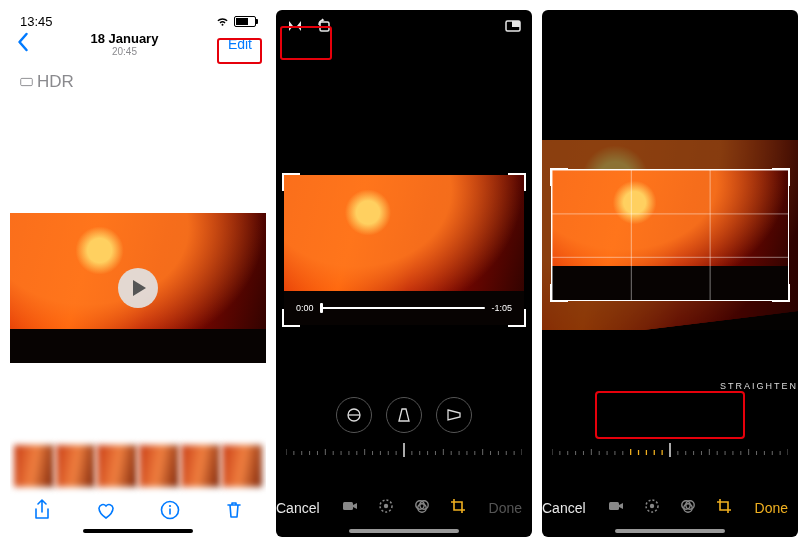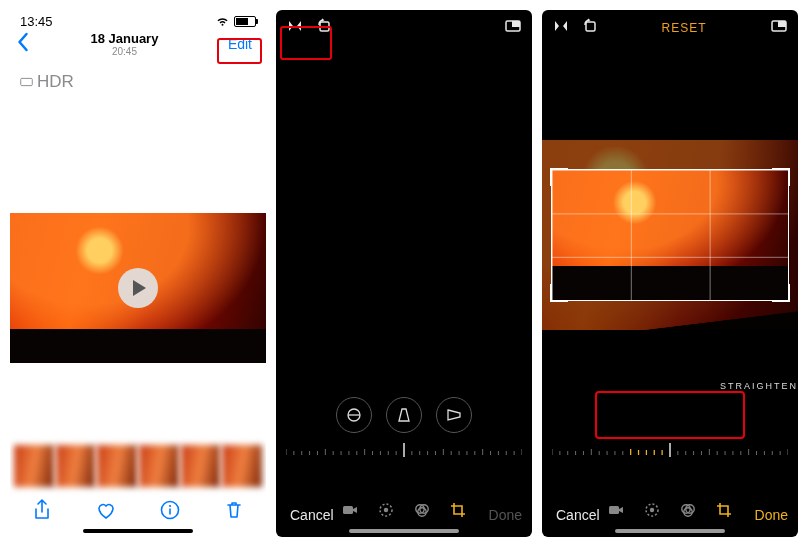--- a/index.html
+++ b/index.html
@@ -93,21 +93,21 @@
   .circles{position:absolute;display:flex;gap:14px}
   .circ{width:36px;height:36px;border-radius:50%;display:flex;align-items:center;justify-content:center;border:1.2px solid #555}
   .circ svg{width:16px;height:16px}
   .circ.active{position:relative}
   .circ.active:before{content:"";position:absolute;inset:-1px;border-radius:50%;border:1.5px solid #f0b020;border-right-color:transparent;transform:rotate(40deg)}
   .circ.active span{font-size:12px;color:#f0b020}
 
   .ruler{position:absolute;left:10px;right:10px;height:18px}
   .ruler svg{width:100%;height:100%}
 
-  .bott{position:absolute;left:0;right:0;bottom:14px;height:30px;display:flex;align-items:flex-end;padding:0 14px}
+  .bott{position:absolute;left:0;right:0;bottom:14px;height:30px;display:flex;align-items:center;padding:0 0}
   .btxt{font-size:14px}
   .bott .cancel{color:#e8e8e8}
   .bott .done{position:absolute;right:10px}
   .bott .done.gray{color:#555}
   .bott .done.gold{color:#f0b020}
   .bott .mid{position:absolute;left:50%;transform:translateX(-50%);display:flex;gap:18px}
   .midic{width:18px;height:18px;color:#888}
   .midic.sel{color:#f0b020}
 </style>
 </head>
@@ -204,20 +204,36 @@
               <path d="M5 8a5 5 0 014-5l-1-1m1 1-1 1" fill="none" stroke="currentColor" stroke-width="1.5"></path>
             </svg></span>
     </div>
     <span><svg class="aspect-ic" viewBox="0 0 18 18">
             <rect x="2" y="4" width="14" height="10" rx="1.5" fill="none" stroke="#e8e8e8" stroke-width="1.5"></rect>
             <rect x="8" y="4" width="8" height="6" fill="#e8e8e8"></rect>
           </svg></span>
   </div>
   <div class="hlred" style="top:16px;left:4px;width:52px;height:34px"></div>
 
+  <div class="canvas2">
+    <div class="concert">
+          <div class="crowd"></div>
+        </div>
+    <div class="corners">
+          <b class="tl"></b>
+          <b class="tr"></b>
+          <b class="bl"></b>
+          <b class="br"></b>
+        </div>
+    <div class="trimbar">
+      <span>0:00</span>
+      <span class="bar"></span>
+      <span><span class="trimneg"></span><span>1:05</span></span>
+    </div>
+  </div>
 
   <div class="circles" style="bottom:104px;left:50%;transform:translateX(-50%)">
     <div class="circ">
           <svg viewBox="0 0 16 16">
             <circle cx="8" cy="8" r="6" fill="none" stroke="#dcdcdc" stroke-width="1.3"></circle>
             <line x1="2" y1="8" x2="14" y2="8" stroke="#dcdcdc" stroke-width="1.3"></line>
           </svg>
         </div>
     <div class="circ">
           <svg viewBox="0 0 16 16">
@@ -288,36 +304,20 @@
       <span><svg class="midic sel" viewBox="0 0 18 18">
               <path d="M5 2v11h11M2 5h11v11" fill="none" stroke="currentColor" stroke-width="1.6"></path>
             </svg></span>
     </span>
     <span class="btxt done gray">Done</span>
   </div>
   <div class="homebar"></div>
 </div>
 
 <div class="phone p3">
-  <div class="topd">
-    <div class="left">
-      <span><svg class="ic16" viewBox="0 0 18 18">
-              <path d="M9 2v14M3 14l4-5-4-5zM15 14l-4-5 4-5z" fill="currentColor"></path>
-            </svg></span>
-      <span><svg class="ic16" viewBox="0 0 18 18">
-              <rect x="6" y="5" width="9" height="9" rx="1.5" fill="none" stroke="currentColor" stroke-width="1.5"></rect>
-              <path d="M5 8a5 5 0 014-5l-1-1m1 1-1 1" fill="none" stroke="currentColor" stroke-width="1.5"></path>
-            </svg></span>
-    </div>
-    <span class="reset">RESET</span>
-    <span><svg class="aspect-ic" viewBox="0 0 18 18">
-            <rect x="2" y="4" width="14" height="10" rx="1.5" fill="none" stroke="#e8e8e8" stroke-width="1.5"></rect>
-            <rect x="8" y="4" width="8" height="6" fill="#e8e8e8"></rect>
-          </svg></span>
-  </div>
 
   <div class="canvas3">
     <div class="tilted">
           <div class="concert">
             <div class="crowd"></div>
           </div>
         </div>
     <div class="cropbox">
       <div class="concert">
             <div class="crowd"></div>

